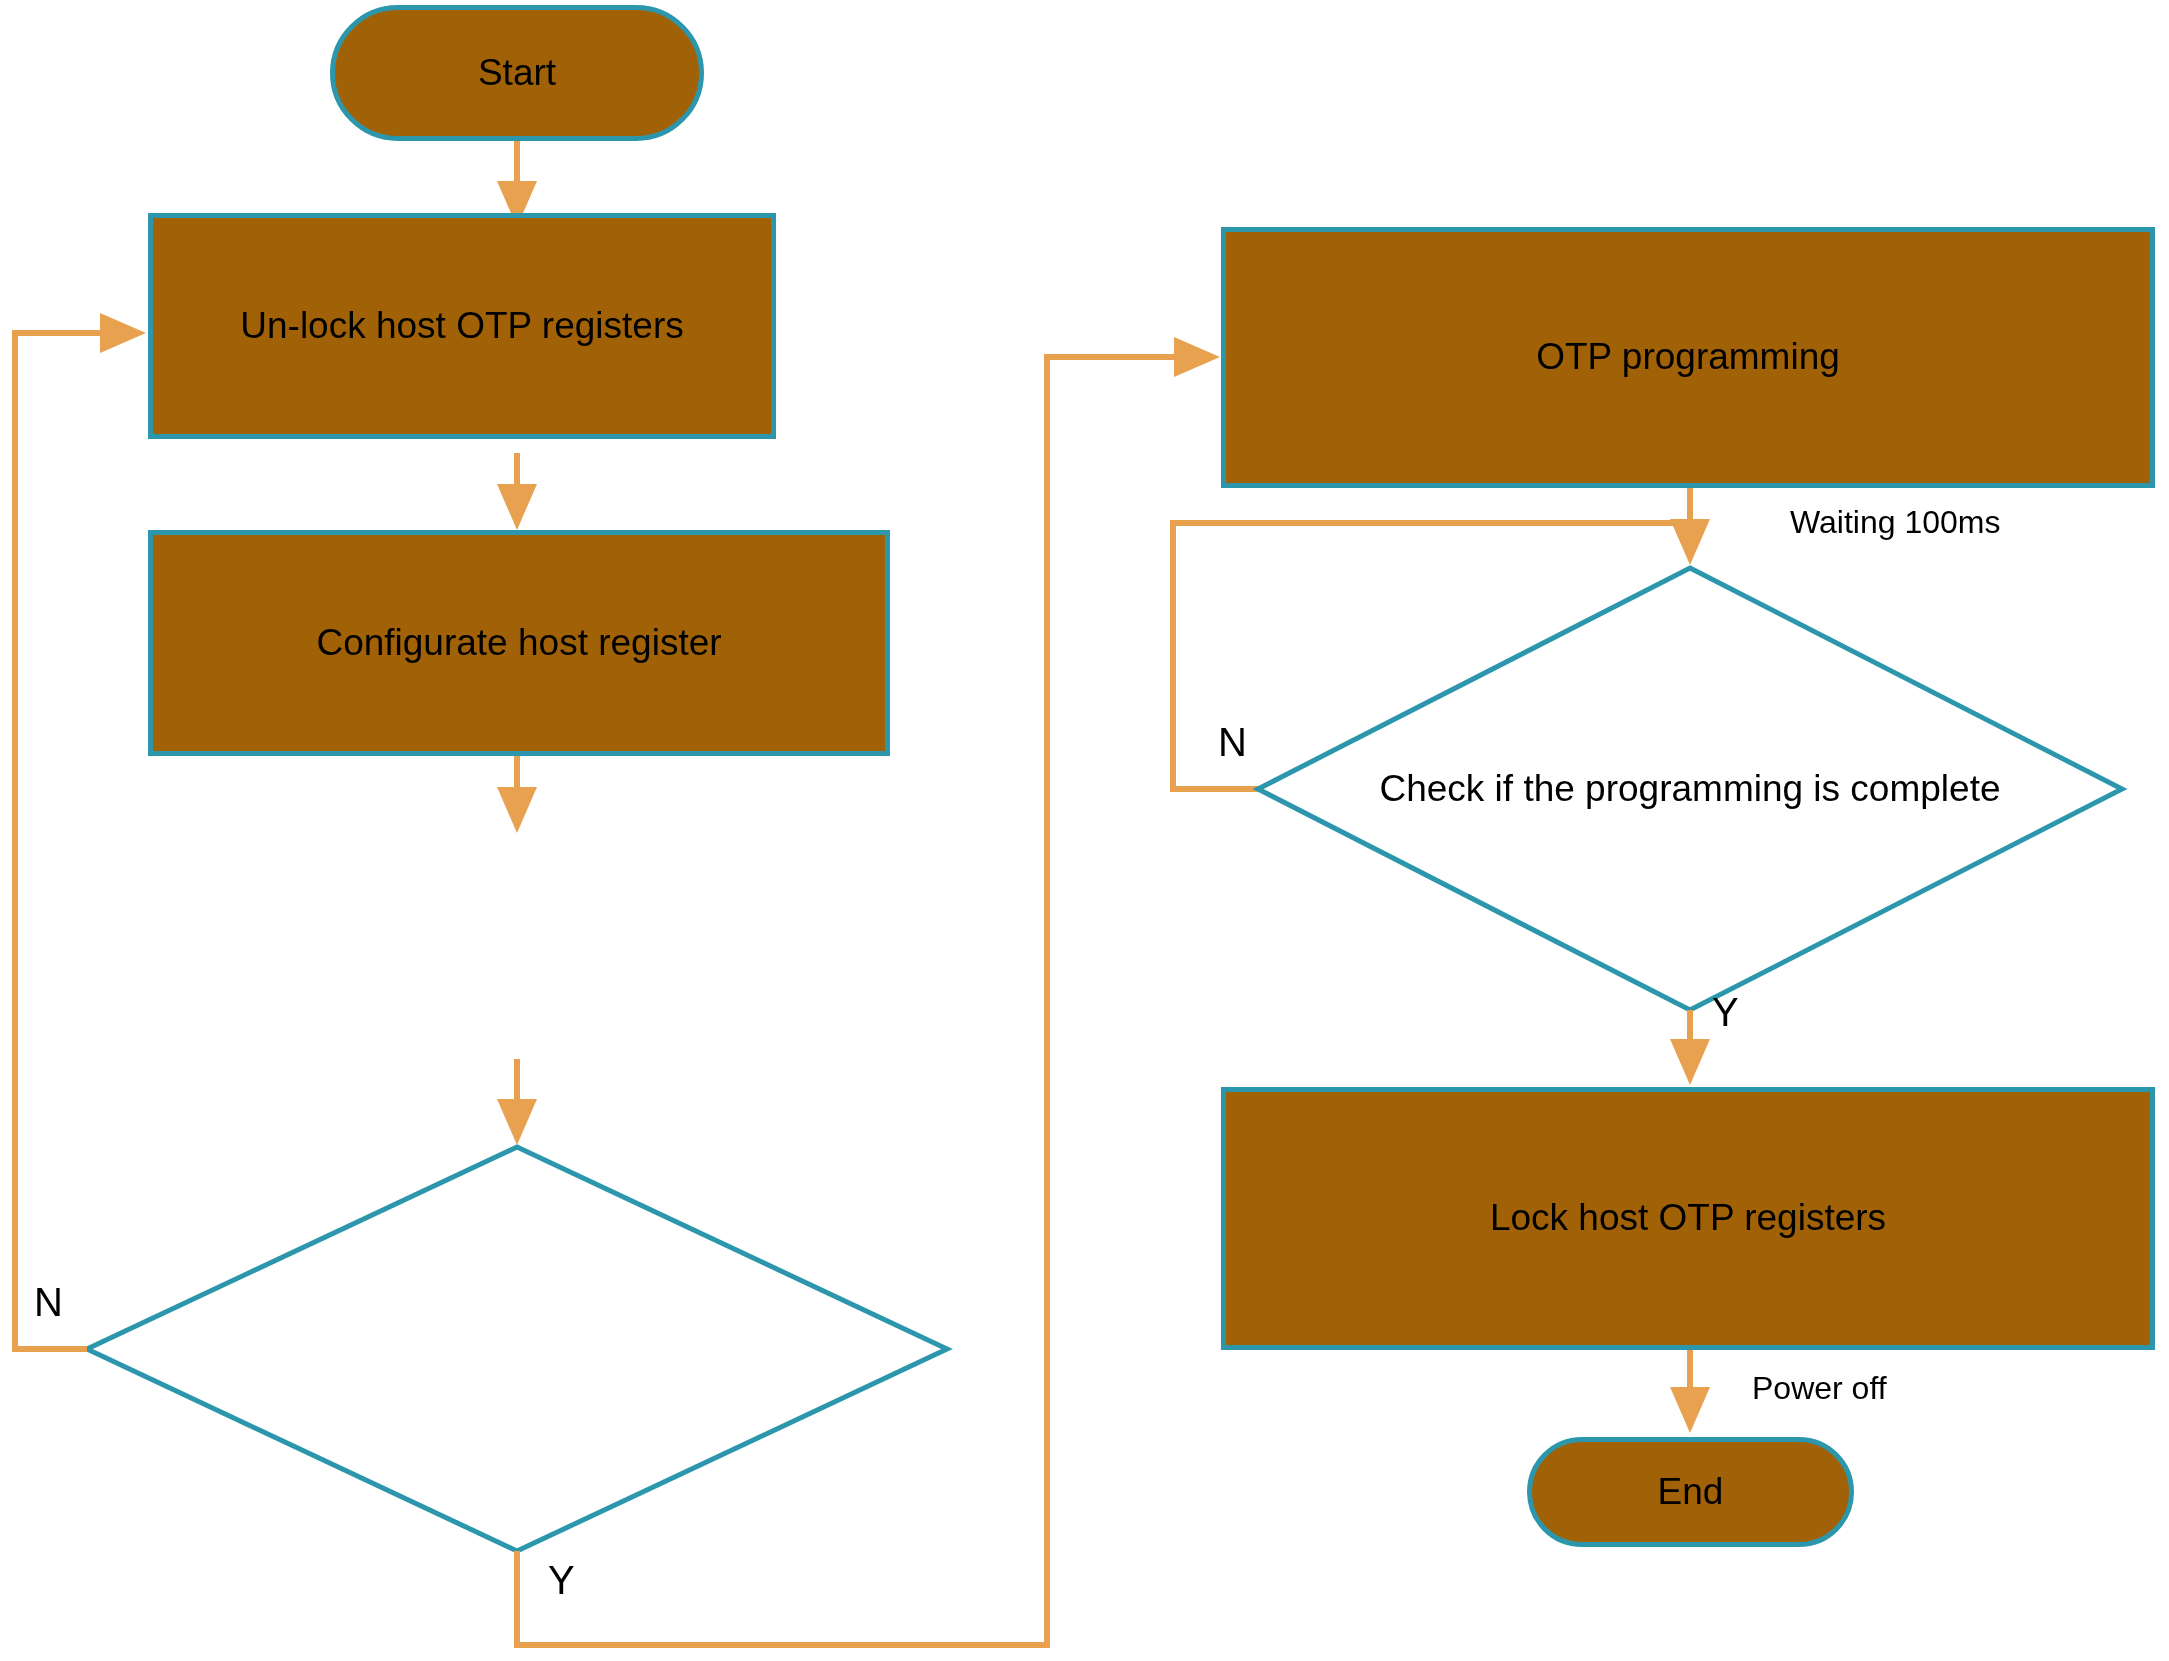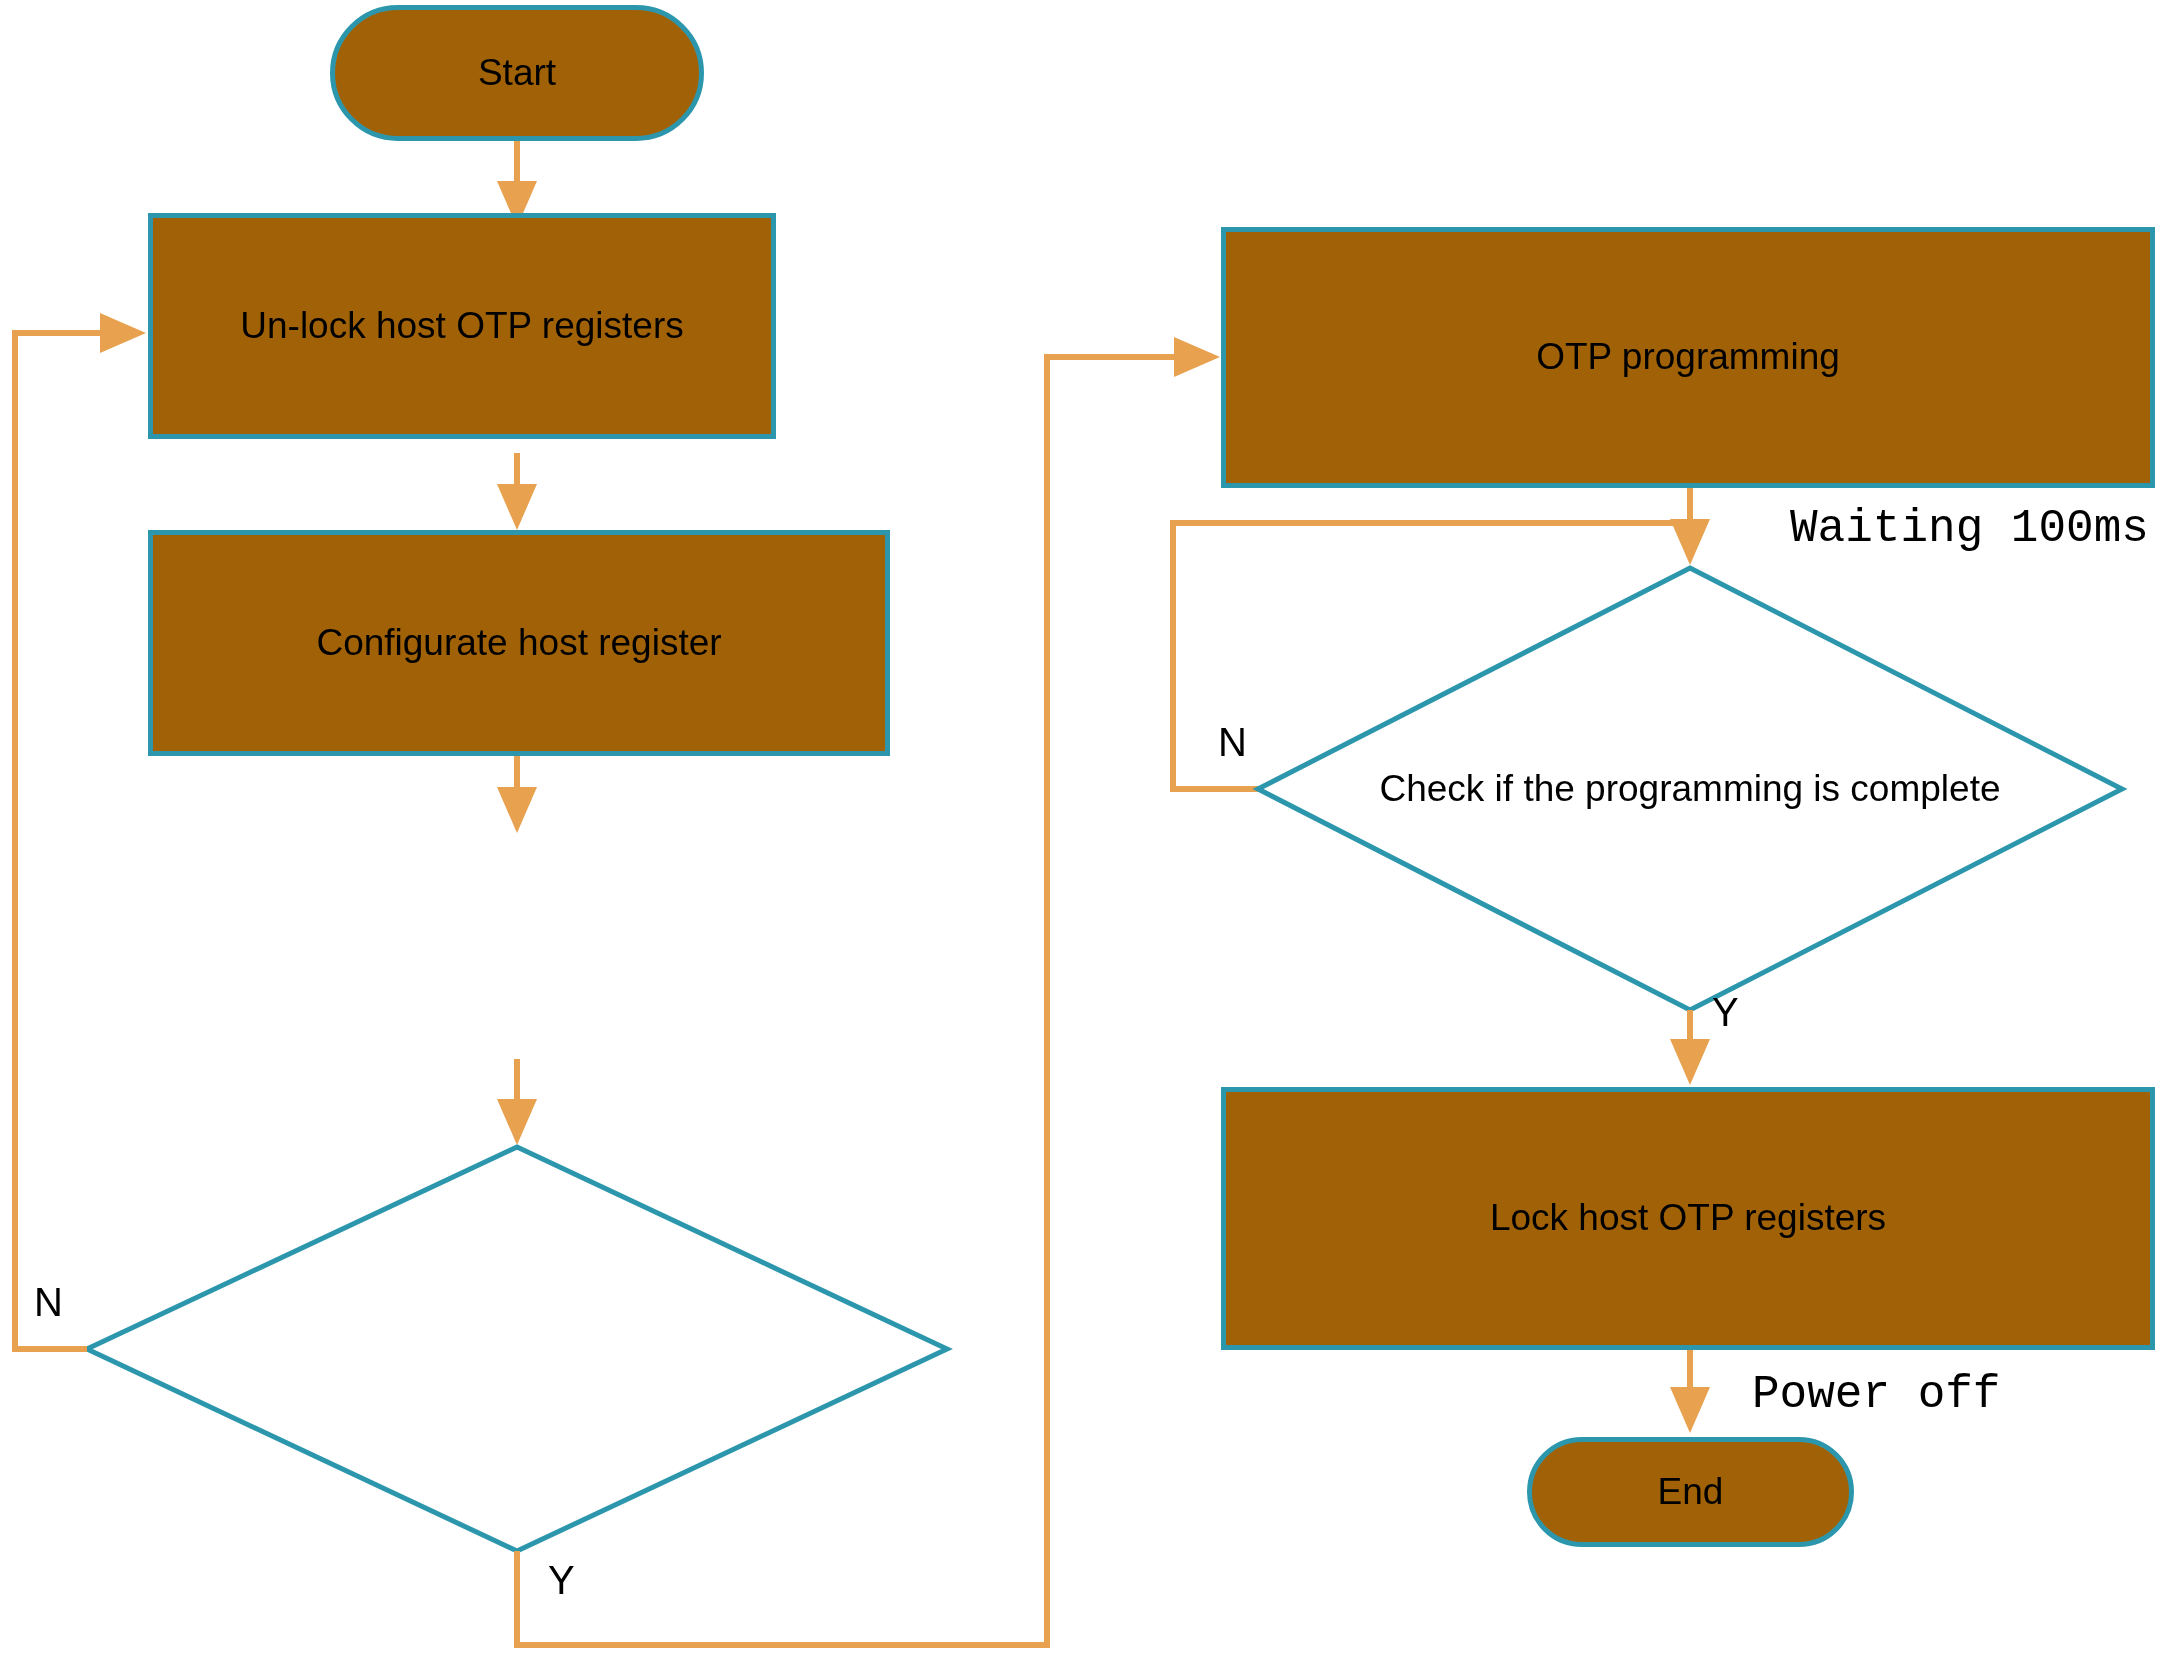--- a/index.html
+++ b/index.html
@@ -35,21 +35,21 @@
     position:absolute;z-index:3;
     display:flex;align-items:center;justify-content:center;
     text-align:center;
     font-size:37px;line-height:1.3;
   }
   .edge-label{
     position:absolute;z-index:3;
     font-size:40px;line-height:1;
     white-space:nowrap;
   }
-  .annotation{font-size:46px;font-family:Liberation Mono, monospace;}
+  .annotation{font-size:32px;}
 </style>
 </head>
 <body>
 
 <div id="canvas">
 
   <svg class="wires" width="2169" height="1661" viewBox="0 0 2169 1661">
 
     <line class="wire" x1="517" y1="141" x2="517" y2="185"></line>
     <polygon class="arrowhead" points="497,181 537,181 517,227"></polygon>

